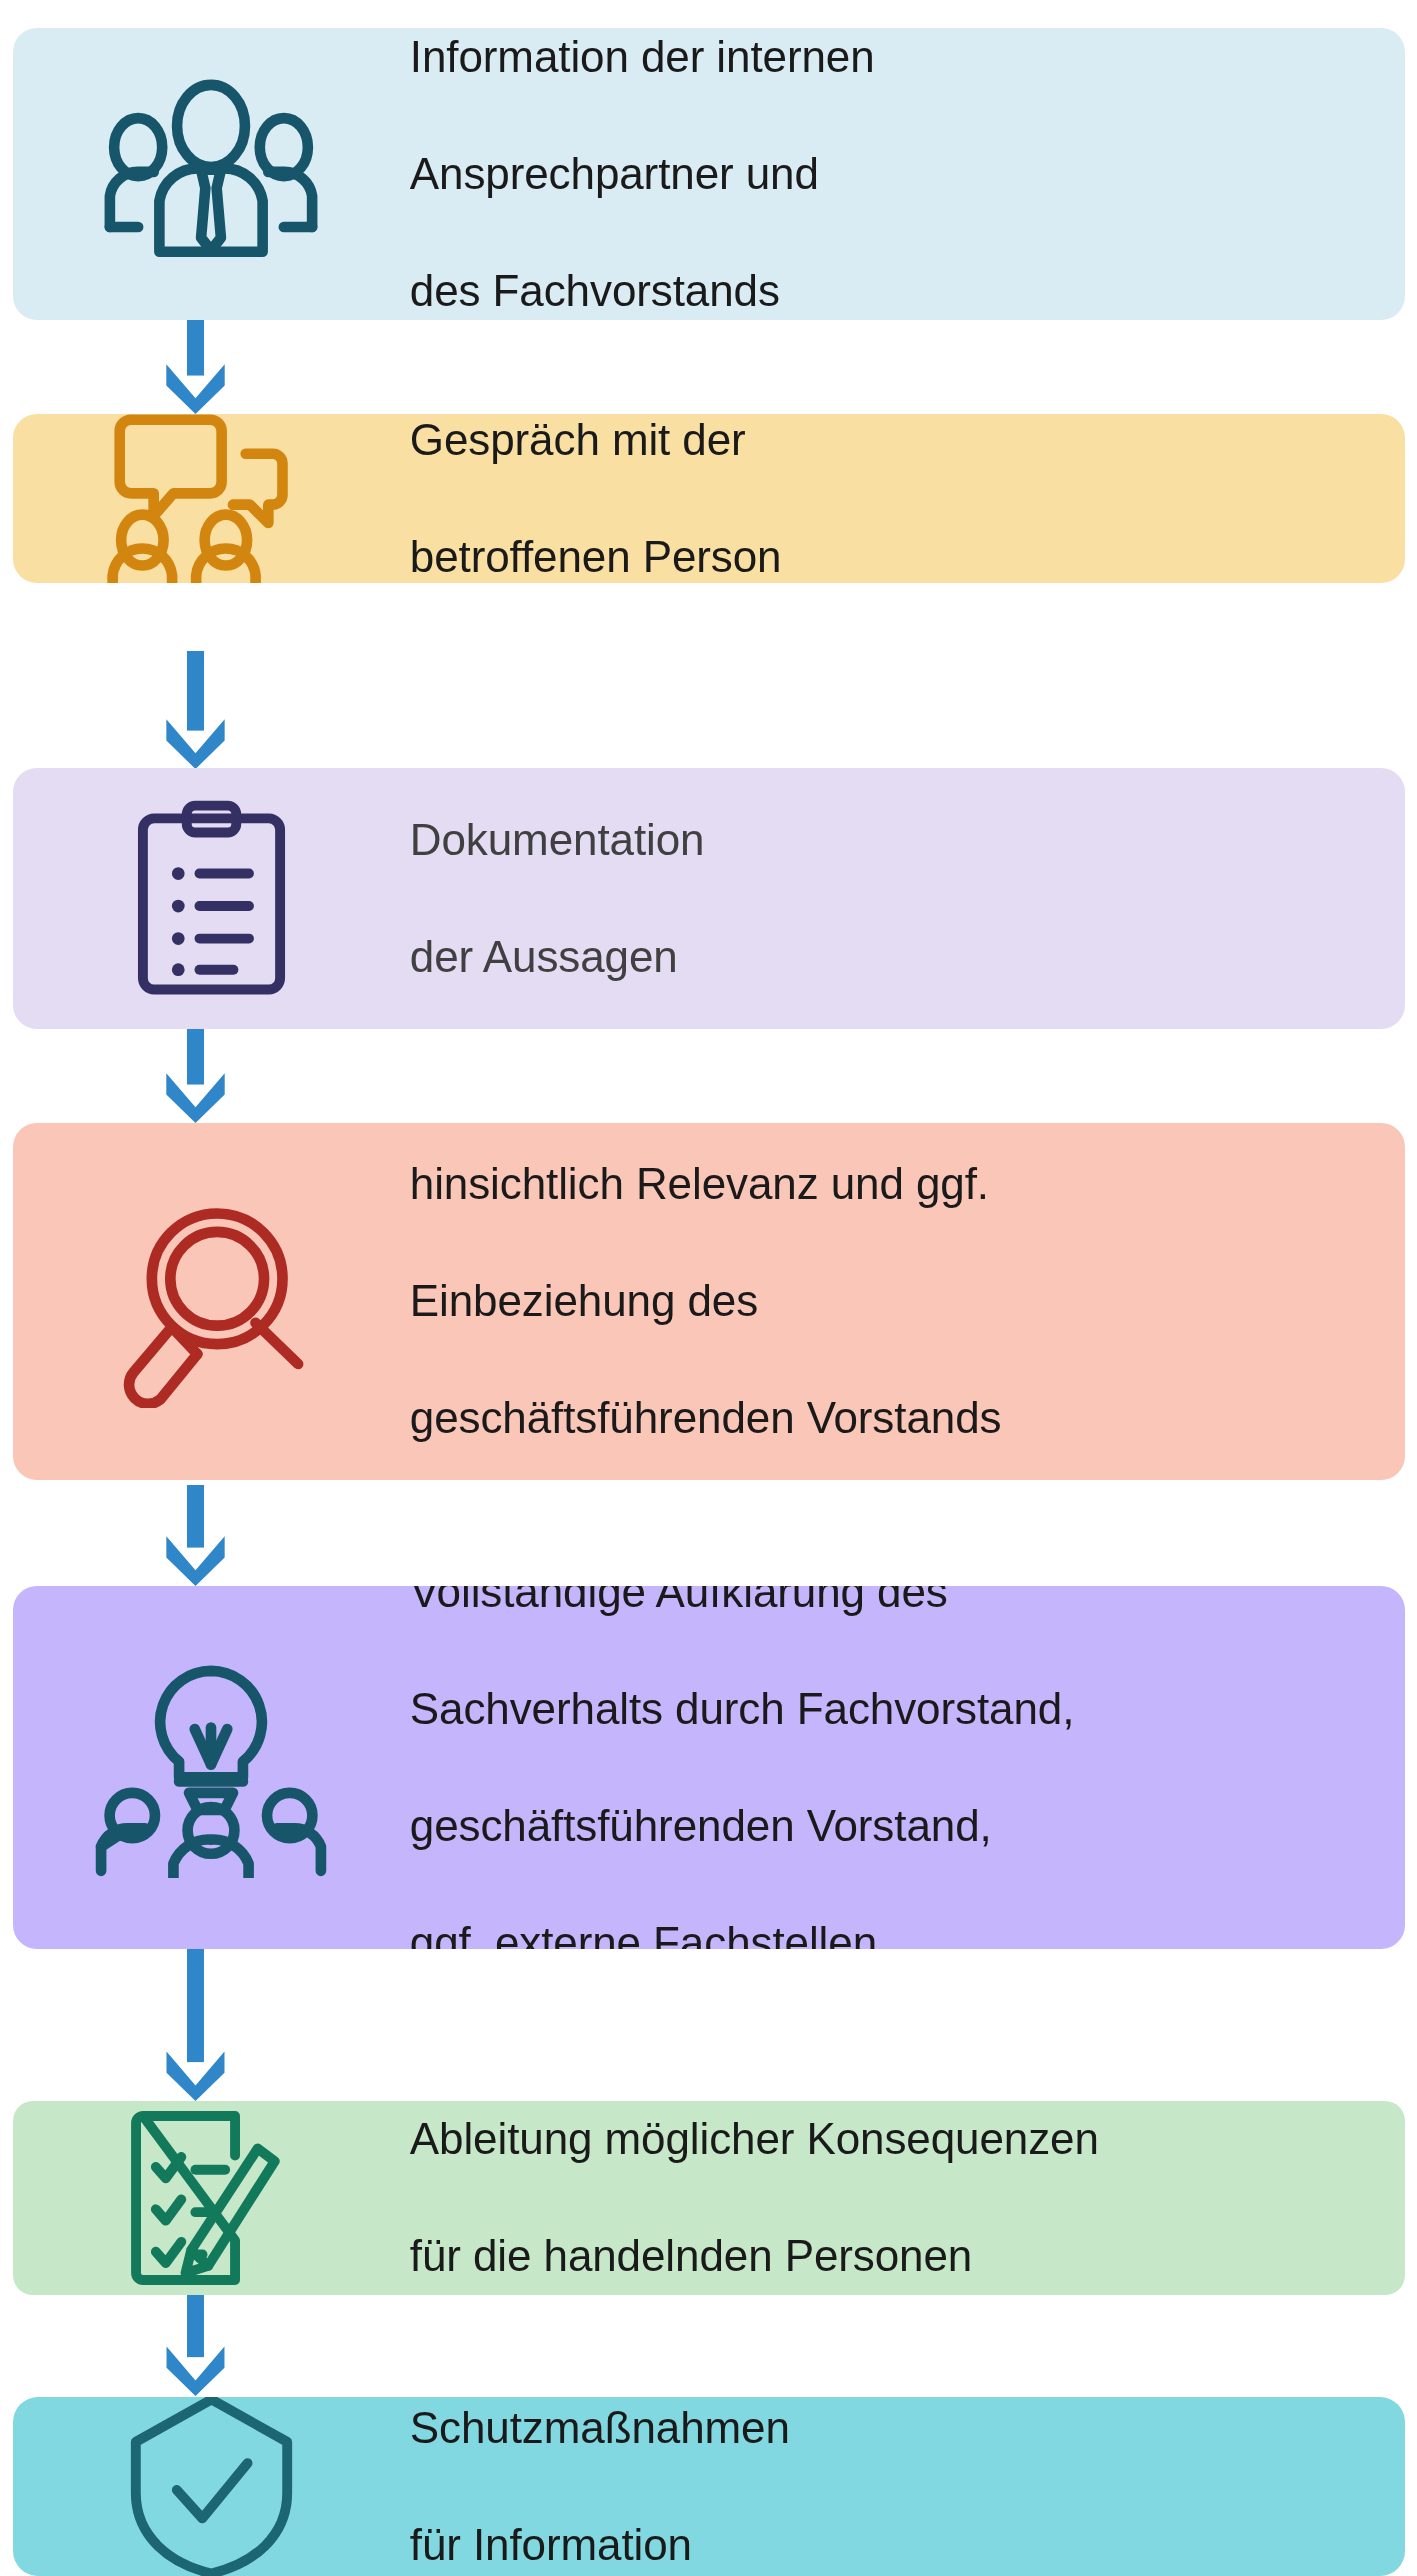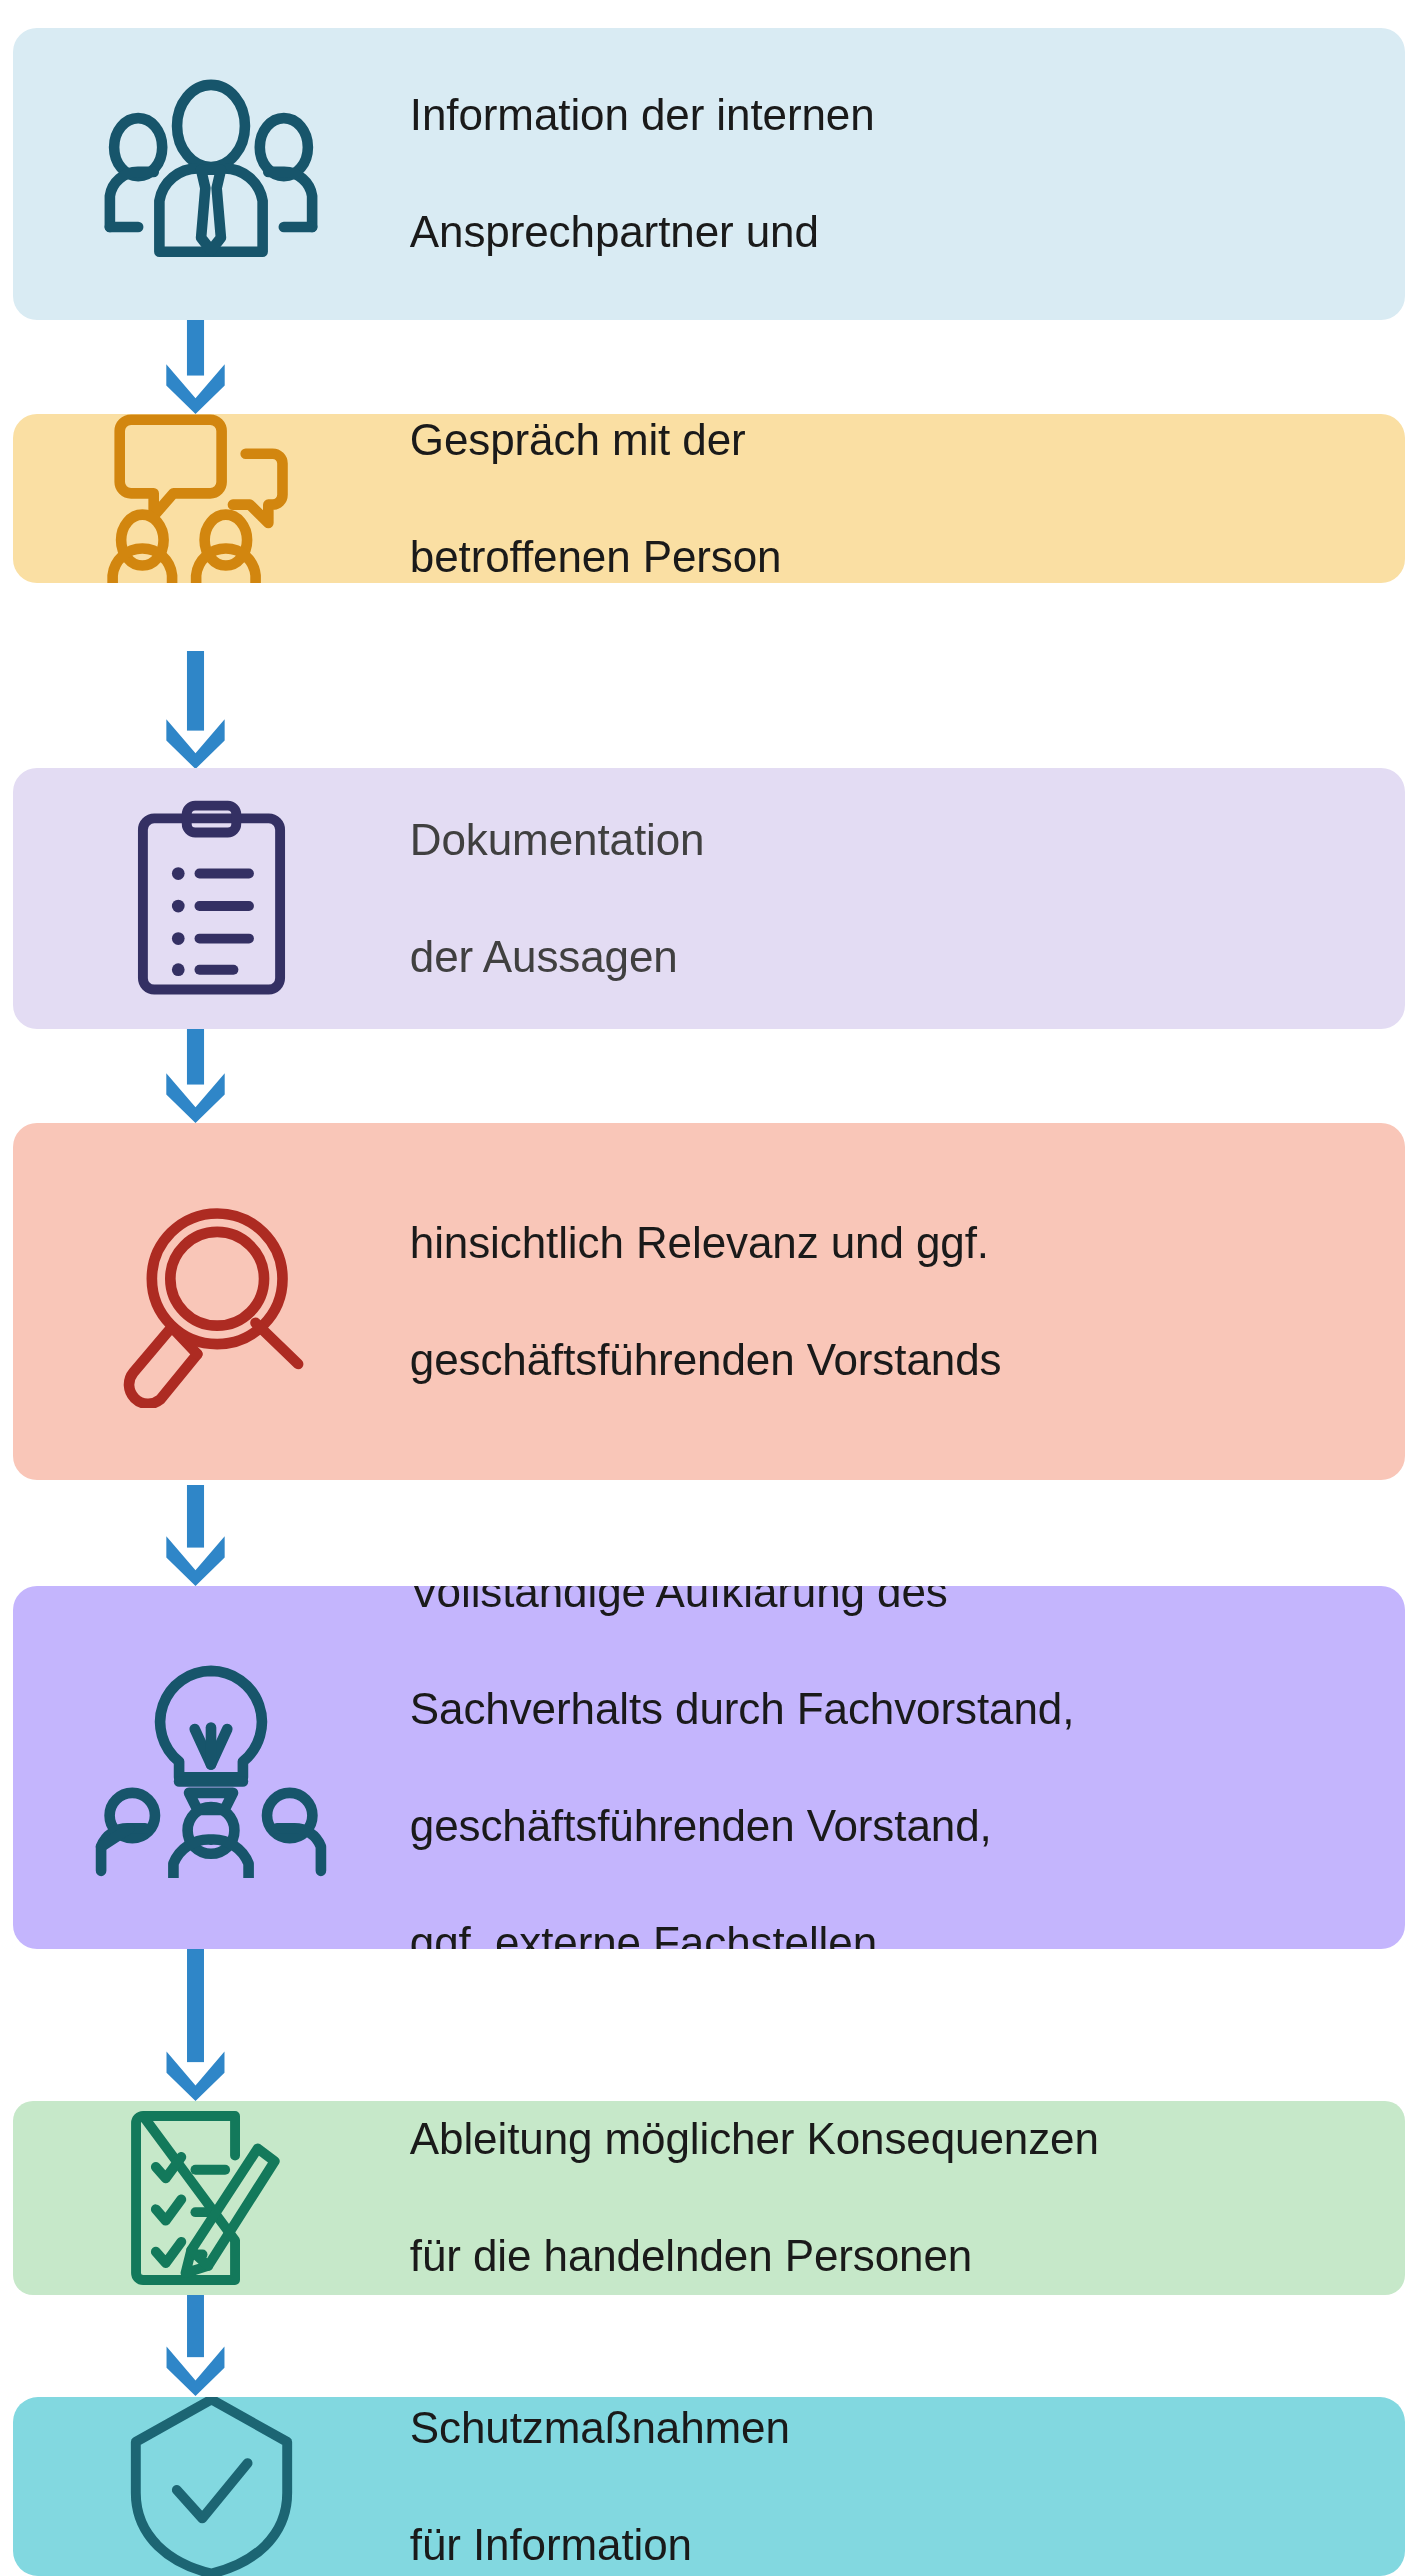--- a/index.html
+++ b/index.html
@@ -93,20 +93,21 @@
           <path d="M22 215 h40"></path>
           <ellipse cx="268" cy="102" rx="34" ry="41"></ellipse>
           <path d="M308 215 v-44 a40 40 0 0 0 -40 -34 h-22"></path>
           <path d="M308 215 h-40"></path>
         </g>
       </svg>
     </div>
     <div class="step-text" style="color: rgb(26, 26, 26);">
       <span class="tline">Information der internen</span>
       <span class="tline">Ansprechpartner und</span>
+      <span class="tline">des Fachvorstands</span>
     </div>
   </div>
 
   <div class="connector" id="conn-0">
     <svg width="67" height="94" viewBox="0 0 94 132">
       <g fill="#2f86c8">
         <rect x="35" y="0" width="24" height="78"></rect>
         <path d="M6 62 L47 110 L88 62 L88 92 L47 132 L6 92 Z"></path>
       </g>
     </svg>
@@ -180,20 +181,21 @@
           <circle cx="158" cy="118" r="66"></circle>
           <path d="M94 186 L40 250 a27 27 0 0 0 38 38 L130 224"></path>
           <line x1="94" y1="186" x2="130" y2="224"></line>
           <line x1="212" y1="180" x2="272" y2="238"></line>
         </g>
       </svg>
     </div>
     <div class="step-text" style="color: rgb(26, 26, 26);">
       
       <span class="tline">hinsichtlich Relevanz und ggf.</span>
+      <span class="tline">Einbeziehung des</span>
       <span class="tline">geschäftsführenden Vorstands</span>
       
     </div>
   </div>
 
   <div class="connector" id="conn-3">
     <svg width="67" height="101" viewBox="0 0 94 142">
       <g fill="#2f86c8">
         <rect x="35" y="0" width="24" height="88"></rect>
         <path d="M6 72 L47 120 L88 72 L88 102 L47 142 L6 102 Z"></path>

